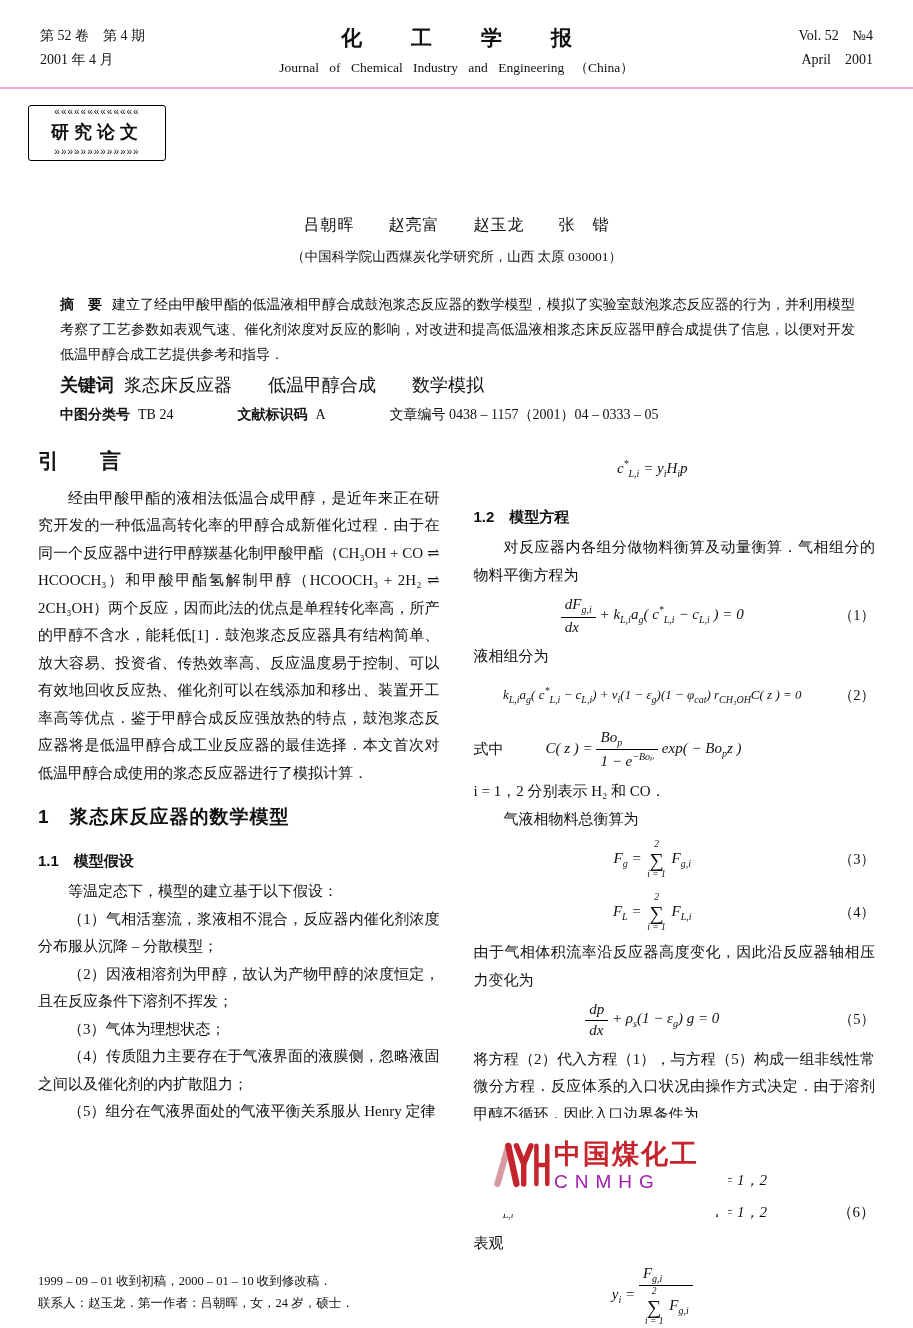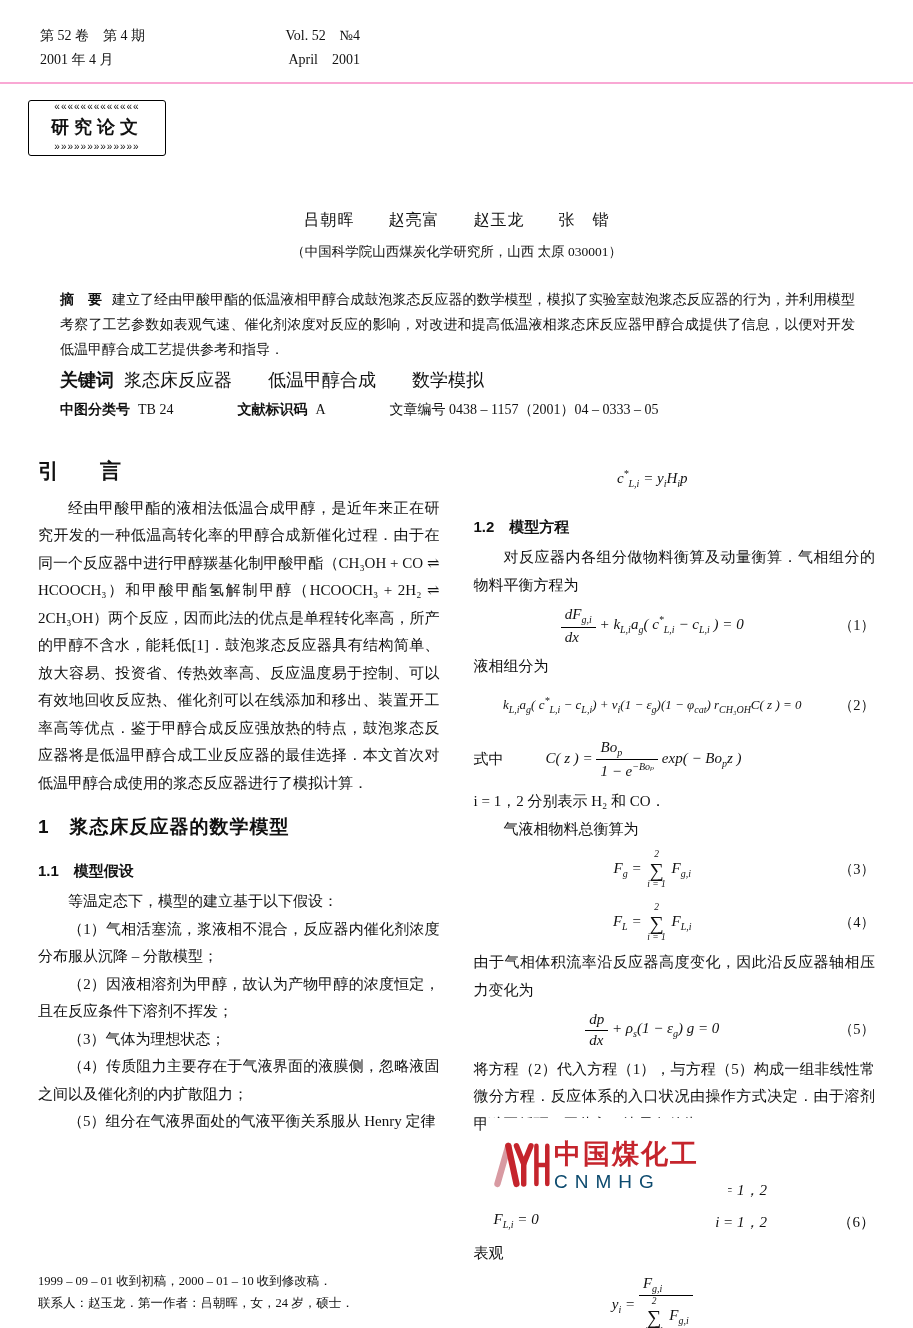--- a/index.html
+++ b/index.html
@@ -57,21 +57,21 @@
     display:flex;gap:64px;white-space:nowrap;
   }
   .classline b{font-weight:700;margin-right:8px;}
   
   .columns{
     flex:1;min-height:0;
     display:flex;gap:34px;
     padding:16px 38px 14px 38px;
     font-size:15px;line-height:27.5px;text-align:justify;
   }
-  .col{flex:1;min-width:0;display:flex;flex-direction:column;margin-top:15px;}
+  .col{flex:1;min-width:0;display:flex;flex-direction:column;}
   .col p{margin:0;}
   .indent{text-indent:2em;}
   h2.intro-h{
     margin:4px 0 10px 0;
     font-family:"Liberation Sans","DejaVu Sans",sans-serif;
     font-size:21px;letter-spacing:10px;
   }
   h2.sec-h{
     margin:16px 0 8px 0;
     font-family:"Liberation Sans","DejaVu Sans",sans-serif;
@@ -118,32 +118,36 @@
     padding:2px 6px;box-sizing:border-box;
     z-index:6;
   }
   .wm-text{display:flex;flex-direction:column;}
   .wm-cn{
     font-family:"Liberation Sans","DejaVu Sans",sans-serif;
     font-size:27px;font-weight:700;color:#c5242c;letter-spacing:2px;line-height:32px;
   }
   .wm-en{
     font-family:"Liberation Sans","DejaVu Sans",sans-serif;
-    font-size:19px;color:#0c4a6e;letter-spacing:7px;line-height:24px;
+    font-size:19px;color:#a21caf;letter-spacing:7px;line-height:24px;
   }
 </style>
 </head>
 <body>
 
 <div class="page">
 
   <div class="jheader">
     <div class="h-left">
       <div>第 52 卷　第 4 期</div>
       <div>2001 年 4 月</div>
+    </div>
+    <div class="h-center">
+      <div class="journal-cn">化　工　学　报</div>
+      <div class="journal-en">Journal of Chemical Industry and Engineering （China）</div>
     </div>
     <div class="h-right">
       <div>Vol. 52　№4</div>
       <div>April　2001</div>
     </div>
   </div>
 
   <div class="title-zone">
     <div class="badge">
       <div class="badge-label">研究论文</div>

